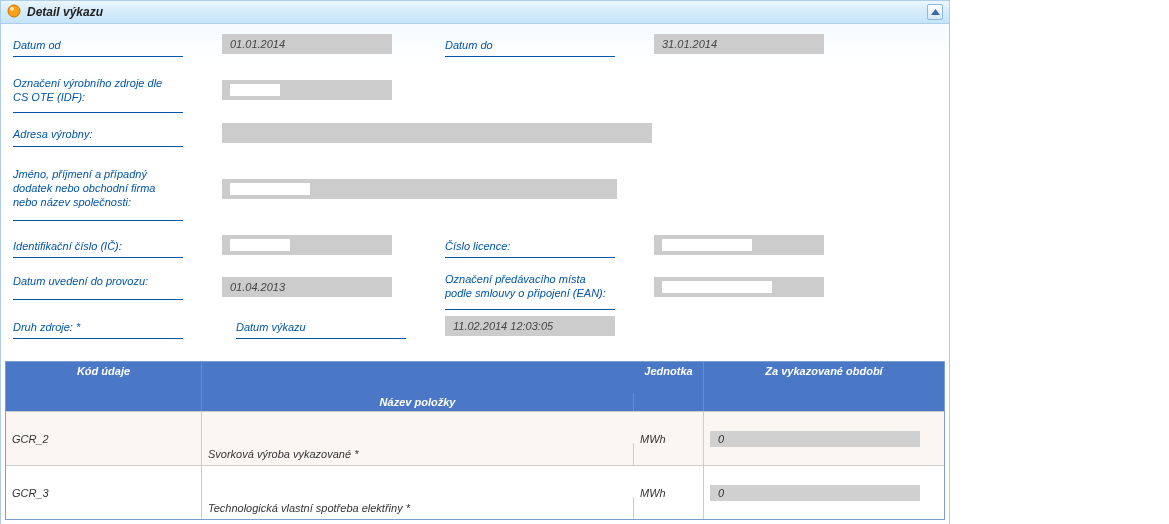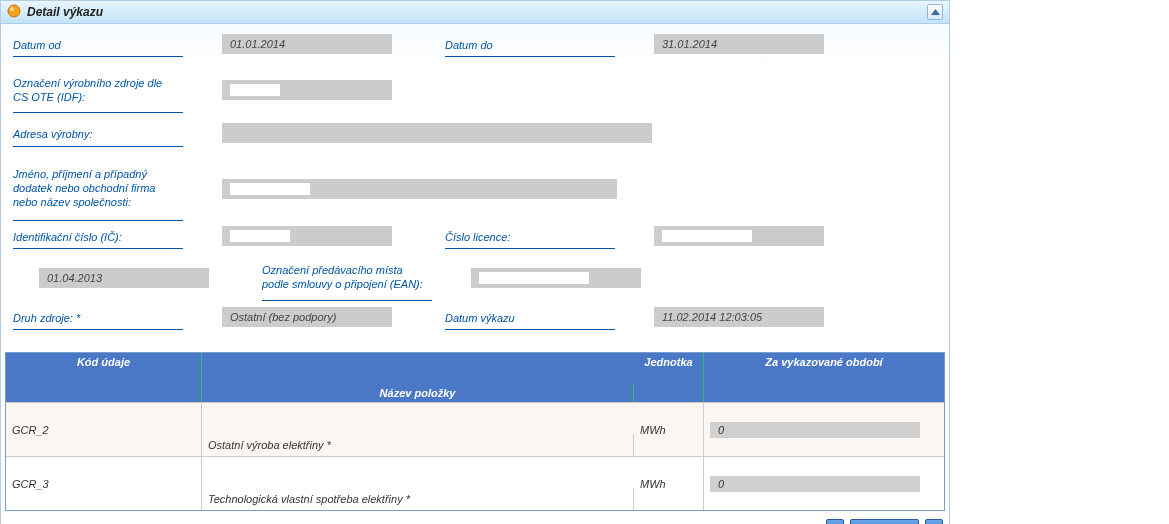--- a/index.html
+++ b/index.html
@@ -215,57 +215,57 @@
       <div class="form-value wider"></div>
     </div>
 
     <div class="form-row" style="margin-top:10px;">
       <div class="form-label tall">Jméno, příjmení a případný dodatek nebo obchodní firma nebo název společnosti:</div>
       <div class="form-value wide" style="align-self:center;">
           <span class="white-patch" style="width:80px;"></span>
         </div>
     </div>
 
-    <div class="form-row" style="margin-top:5px;">
+    <div class="form-row" style="margin-top:14px;">
       <div class="form-label">Identifikační číslo (IČ):</div>
       <div class="form-value">
           <span class="white-patch" style="width:60px;"></span>
         </div>
       <div class="form-label col2">Číslo licence:</div>
       <div class="form-value">
           <span class="white-patch" style="width:90px;"></span>
         </div>
     </div>
 
     <div class="form-row" style="margin-top:6px;">
+      <div class="form-label med">Datum uvedení do provozu:</div>
       <div class="form-value" style="align-self:center;">01.04.2013</div>
       <div class="form-label col2" style="min-height:46px;">Označení předávacího místa podle smlouvy o připojení (EAN):</div>
       <div class="form-value" style="align-self:center;">
           <span class="white-patch" style="width:110px;"></span>
         </div>
     </div>
 
     <div class="form-row" style="margin-top:6px;">
       <div class="form-label">Druh zdroje: *</div>
-      <div class="form-value">Ostatní (bez podpory)</div>
       <div class="form-label col2">Datum výkazu</div>
       <div class="form-value">11.02.2014 12:03:05</div>
     </div>
   </div>
 
   <div class="grid">
     <div class="grid-header">
       <div class="col-kod">Kód údaje</div>
       <div class="col-nazev">Název položky</div>
       <div class="col-jednotka">Jednotka</div>
       <div class="col-obdobi">Za vykazované období</div>
     </div>
     <div class="grid-row">
       <div class="col-kod">GCR_2</div>
-      <div class="col-nazev">Ostatní výroba elektřiny *</div>
+      <div class="col-nazev">Svorková výroba vykazované *</div>
       <div class="col-jednotka">MWh</div>
       <div class="col-obdobi">
         <div class="value-box">0</div>
       </div>
     </div>
     <div class="grid-row alt">
       <div class="col-kod">GCR_3</div>
       <div class="col-nazev">Technologická vlastní spotřeba elektřiny *</div>
       <div class="col-jednotka">MWh</div>
       <div class="col-obdobi">

